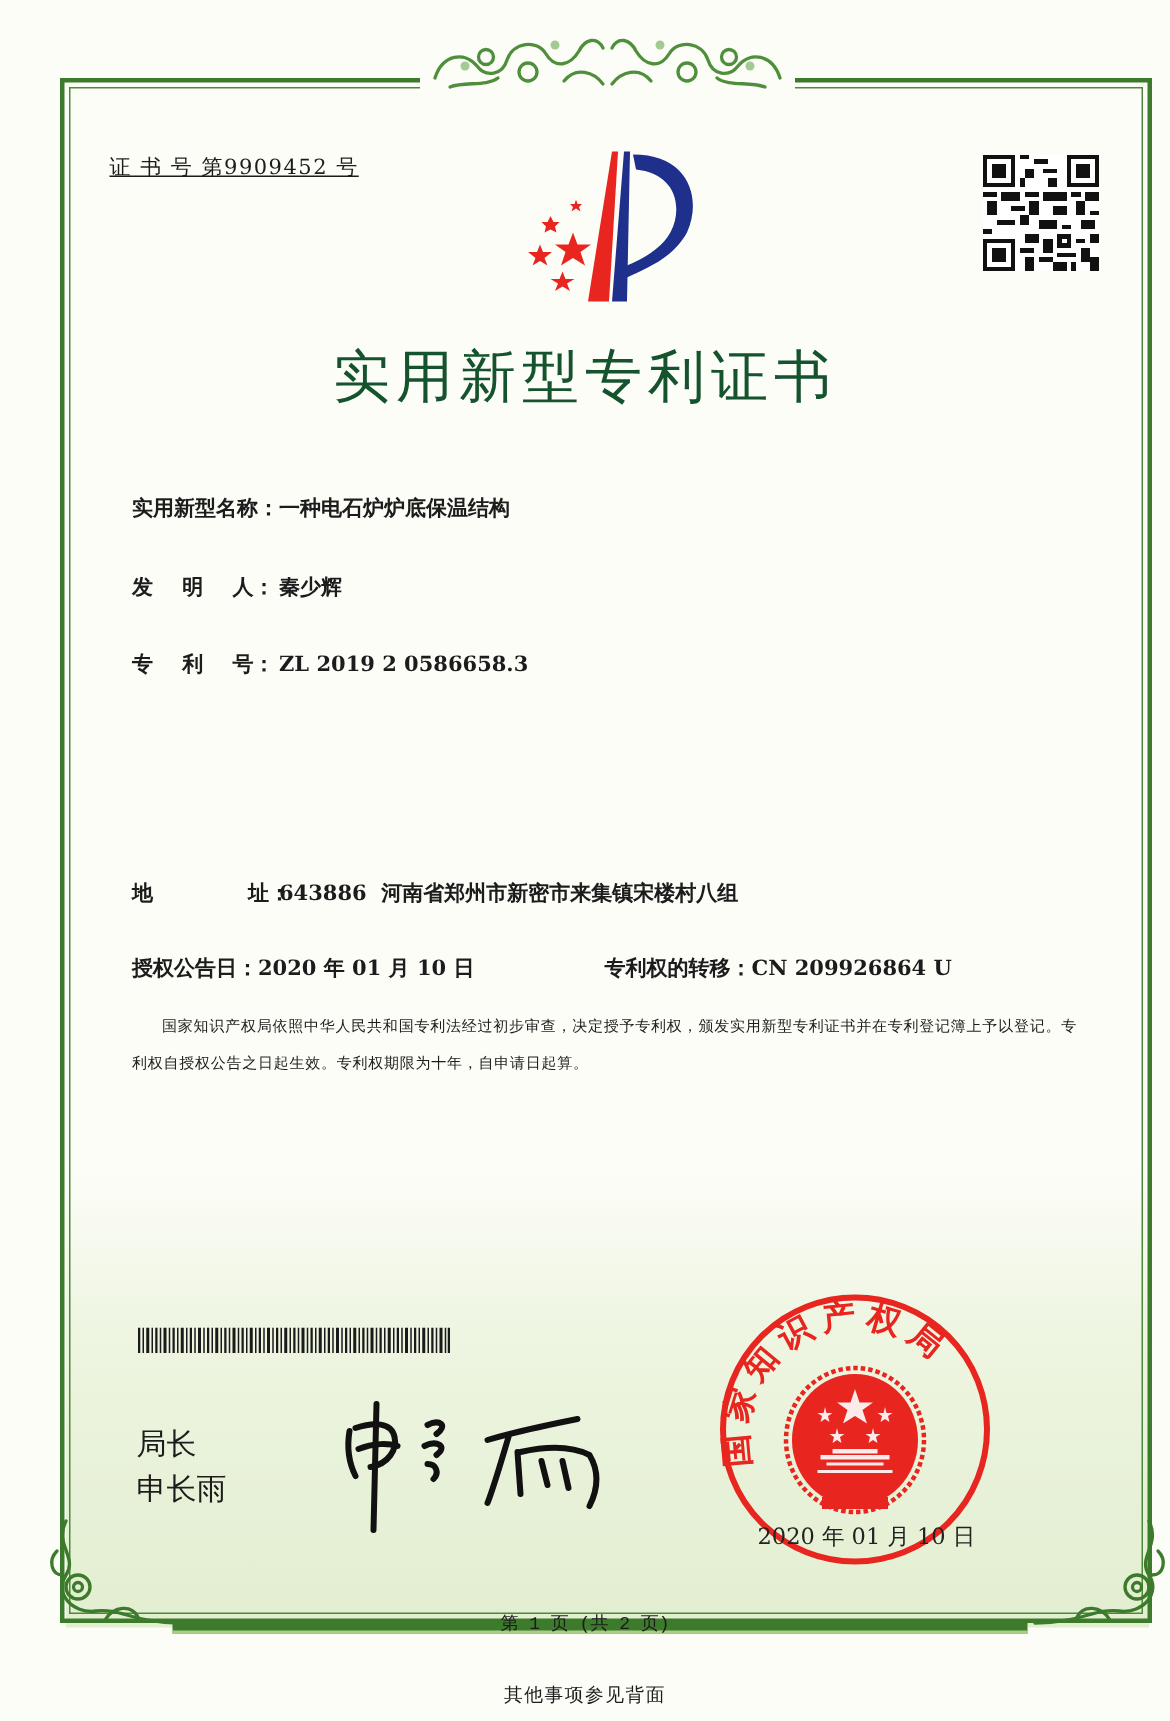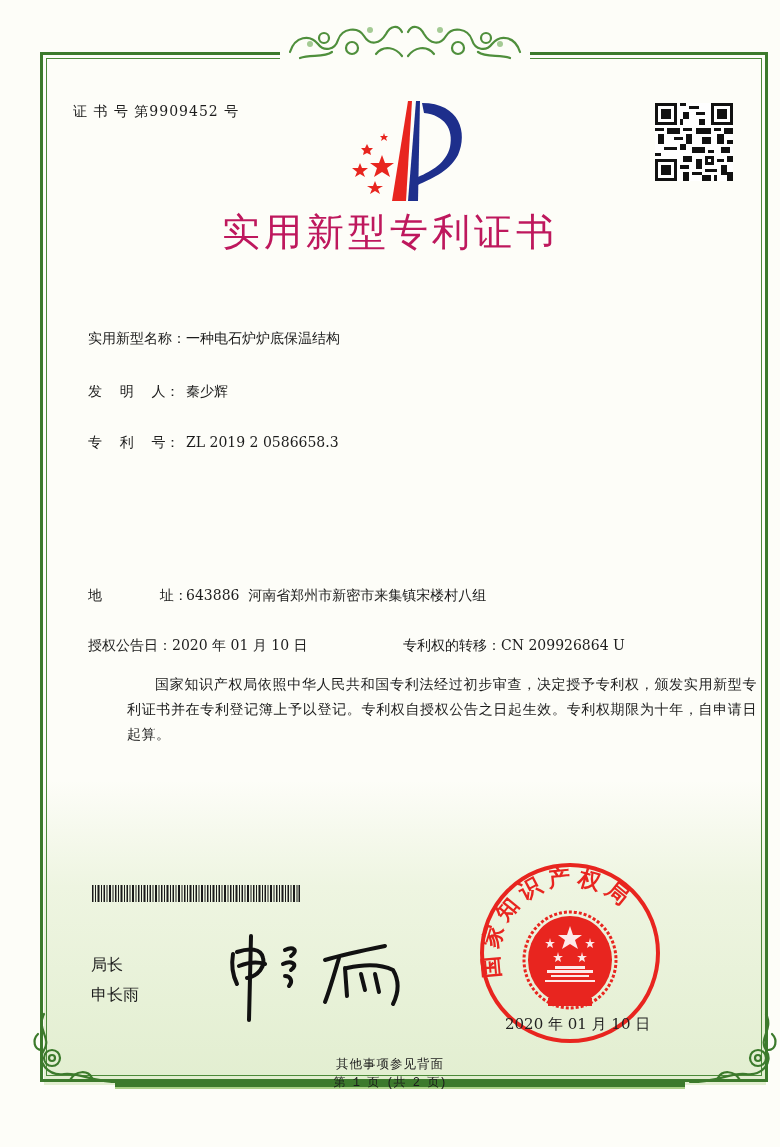--- a/index.html
+++ b/index.html
@@ -19,43 +19,43 @@
   .frame-outer {
     position:absolute; left:40px; top:52px; width:728px; height:1030px;
     border:3px solid #3c7a2c; box-sizing:border-box;
   }
   .frame-inner {
     position:absolute; left:46px; top:58px; width:716px; height:1018px;
     border:1px solid #4c8a3a; box-sizing:border-box;
   }
   .orn { position:absolute; }
   .cert-no {
-    position:absolute; left:73px; top:103px; font-size:14px; letter-spacing:1px;
+    position:absolute; left:73px; top:103px; font-size:14px; letter-spacing:1px;text-decoration:underline;
   }
   .logo { position:absolute; left:340px; top:93px; width:130px; height:110px; }
   .qr { position:absolute; left:655px; top:103px; width:78px; height:78px; }
   .title {
-    position:absolute; left:0; right:0; top:207px; text-align:center;
-    font-size:38px; letter-spacing:4px; color:#be185d;
+    position:absolute; left:0; right:0; top:226px; text-align:center;
+    font-size:38px; letter-spacing:4px; color:#14532d;
     font-family:"DejaVu Sans", "Liberation Sans", sans-serif; font-weight:normal;
   }
-  .field { position:absolute; left:88px; font-size:14px; white-space:nowrap; }
+  .field { position:absolute; left:88px; font-size:14px; white-space:nowrap;font-weight:bold; }
   .field .lbl { display:inline-block; }
   .para {
-    position:absolute; left:88px; width:630px; font-size:14px; line-height:25px;
-    text-indent:2em; text-align:justify; letter-spacing:0.5px;margin-left:39px;
+    position:absolute; left:88px; width:630px; font-size:10px; line-height:25px;
+    text-indent:2em; text-align:justify; letter-spacing:0.5px;
   }
   .barcode { position:absolute; left:92px; top:885px; width:208px; height:17px; }
-  .director { position:absolute; left:91px; top:950px; font-size:16px; line-height:30px;
-    font-family:Liberation Sans, sans-serif; }
+  .director { position:absolute; left:91px; top:950px; font-size:20px; line-height:30px;
+    font-family:Liberation Mono, monospace; }
   .signature { position:absolute; left:225px; top:932px; width:190px; height:90px; }
   .seal { position:absolute; left:475px; top:858px; width:190px; height:190px; }
   .seal-date { position:absolute; left:505px; top:1015px; font-size:15px; color:#222; }
   .page-no { position:absolute; left:0; right:0; top:1074px; text-align:center; font-size:12px;font-family:Liberation Mono, monospace; }
-  .footer-note { position:absolute; left:0; right:0; top:1056px; text-align:center; font-size:12.5px; letter-spacing:1px; }
+  .footer-note { position:absolute; left:0; right:0; top:1122px; text-align:center; font-size:12.5px; letter-spacing:1px; }
 </style>
 </head>
 <body>
 
 <div class="sheet">
 
   <div class="greenwash"></div>
 
   <div class="frame-outer"></div>
   <div class="frame-inner"></div>

